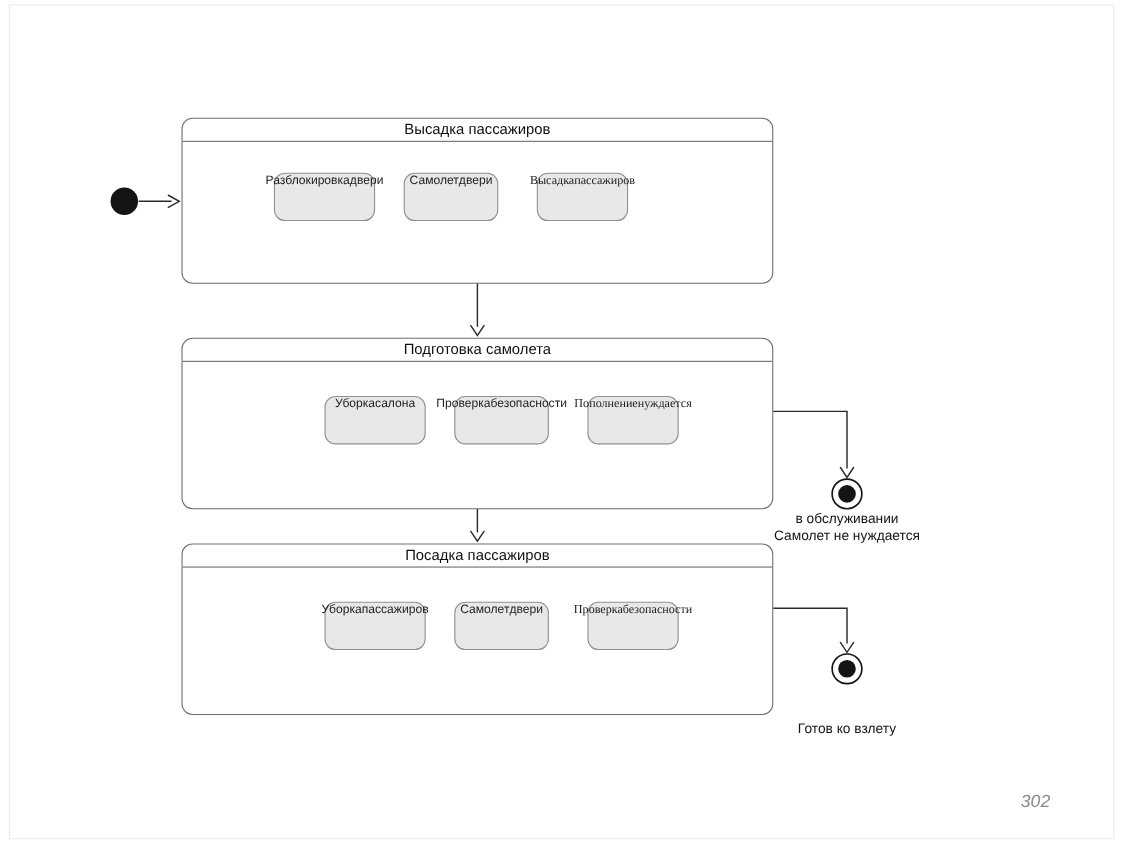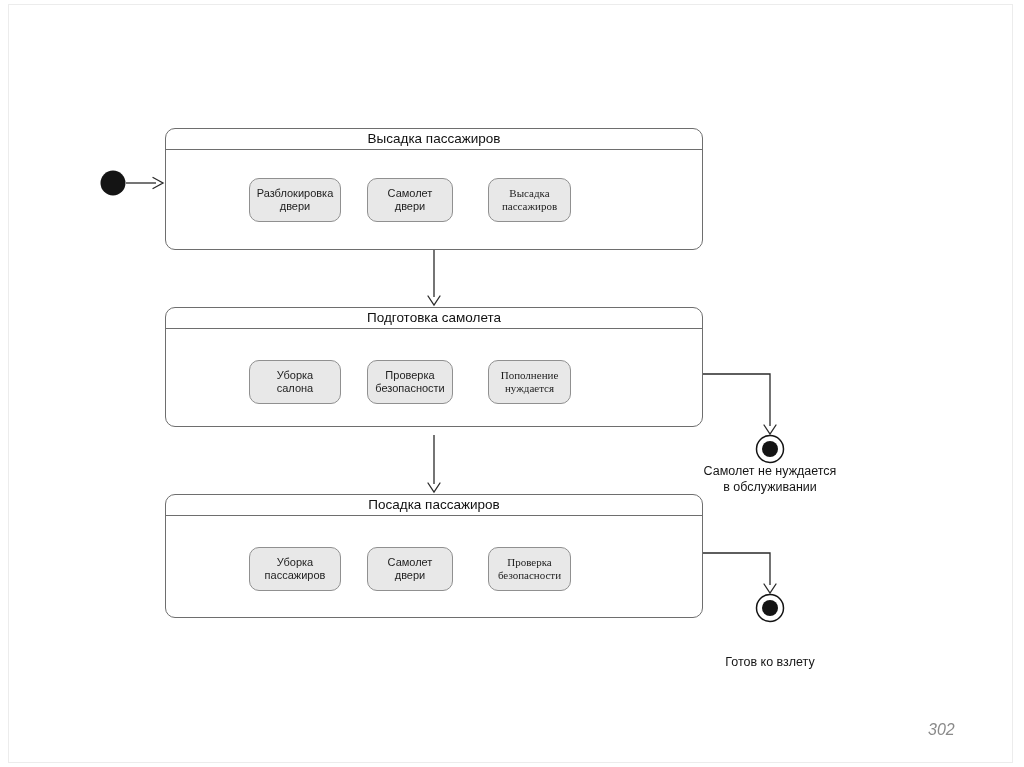--- a/index.html
+++ b/index.html
@@ -15,37 +15,37 @@
   .cline  { stroke:var(--connector,#2a2a2a); stroke-width:1.3; fill:none; }
   .head   { stroke:var(--connector,#2a2a2a); stroke-width:1.3; fill:none; stroke-linecap:round; }
   .dot    { fill:#141414; stroke:none; }
   .ring   { fill:#ffffff; stroke:#141414; stroke-width:1.5; }
 
   .composite {
     position:absolute; left:165px; width:538px; background:#fff;
     border:1.4px solid var(--composite-border,#6e6e6e); border-radius:10px;
     box-sizing:border-box;
   }
-  #comp1 { top:128px; height:122px; }
-  #comp2 { top:307px; height:120px; }
-  #comp3 { top:494px; height:124px; }
+  #comp1 { top:107px; height:151px; }
+  #comp2 { top:307px; height:156px; }
+  #comp3 { top:494px; height:156px; }
   .comp-title {
     height:20px; line-height:20px; text-align:center;
     font-size:13.5px; color:#101010;
     border-bottom:1.4px solid var(--composite-border,#6e6e6e);
   }
   .state {
     position:absolute; height:44px; box-sizing:border-box;
     background:var(--state-fill,#e8e8e8);
     border:1.2px solid var(--state-border,#909090); border-radius:10px;
-    display:flex; flex-direction:column; justify-content:center;
+    display:flex; flex-direction:row; justify-content:center;
     text-align:center; font-size:11px; line-height:13.5px; color:#1d1d1d;
   }
   #comp1 .state { top:49px; }
-  #comp2 .state, #comp3 .state { top:52px; }
+  #comp2 .state, #comp3 .state { top:52px;margin-left:46px; }
   .state.s1 { left:83px;  width:92px; }
   .state.s2 { left:201px; width:86px; }
   .state.s3 { left:322px; width:83px;font-family:Liberation Serif, serif; }
 
   .annotation {
     position:absolute; text-align:center; font-size:12.5px;
     line-height:16px; color:#151515;
   }
   #ann1 { left:670px; top:463px; width:200px; }
   #ann2 { left:680px; top:622px; width:180px;margin-top:32px; }
@@ -178,21 +178,21 @@
       <span>Самолет</span>
       <span>двери</span>
     </div>
     <div class="state s3">
       <span>Проверка</span>
       <span>безопасности</span>
     </div>
   </div>
 
   <div class="annotation" id="ann1">
+    <div>в обслуживании</div>
     <div>Самолет не нуждается</div>
-    <div>в обслуживании</div>
   </div>
   <div class="annotation" id="ann2">
     <div>Готов ко взлету</div>
   </div>
 
   <div class="page-number">302</div>
 </div>
 
 </body></html>

